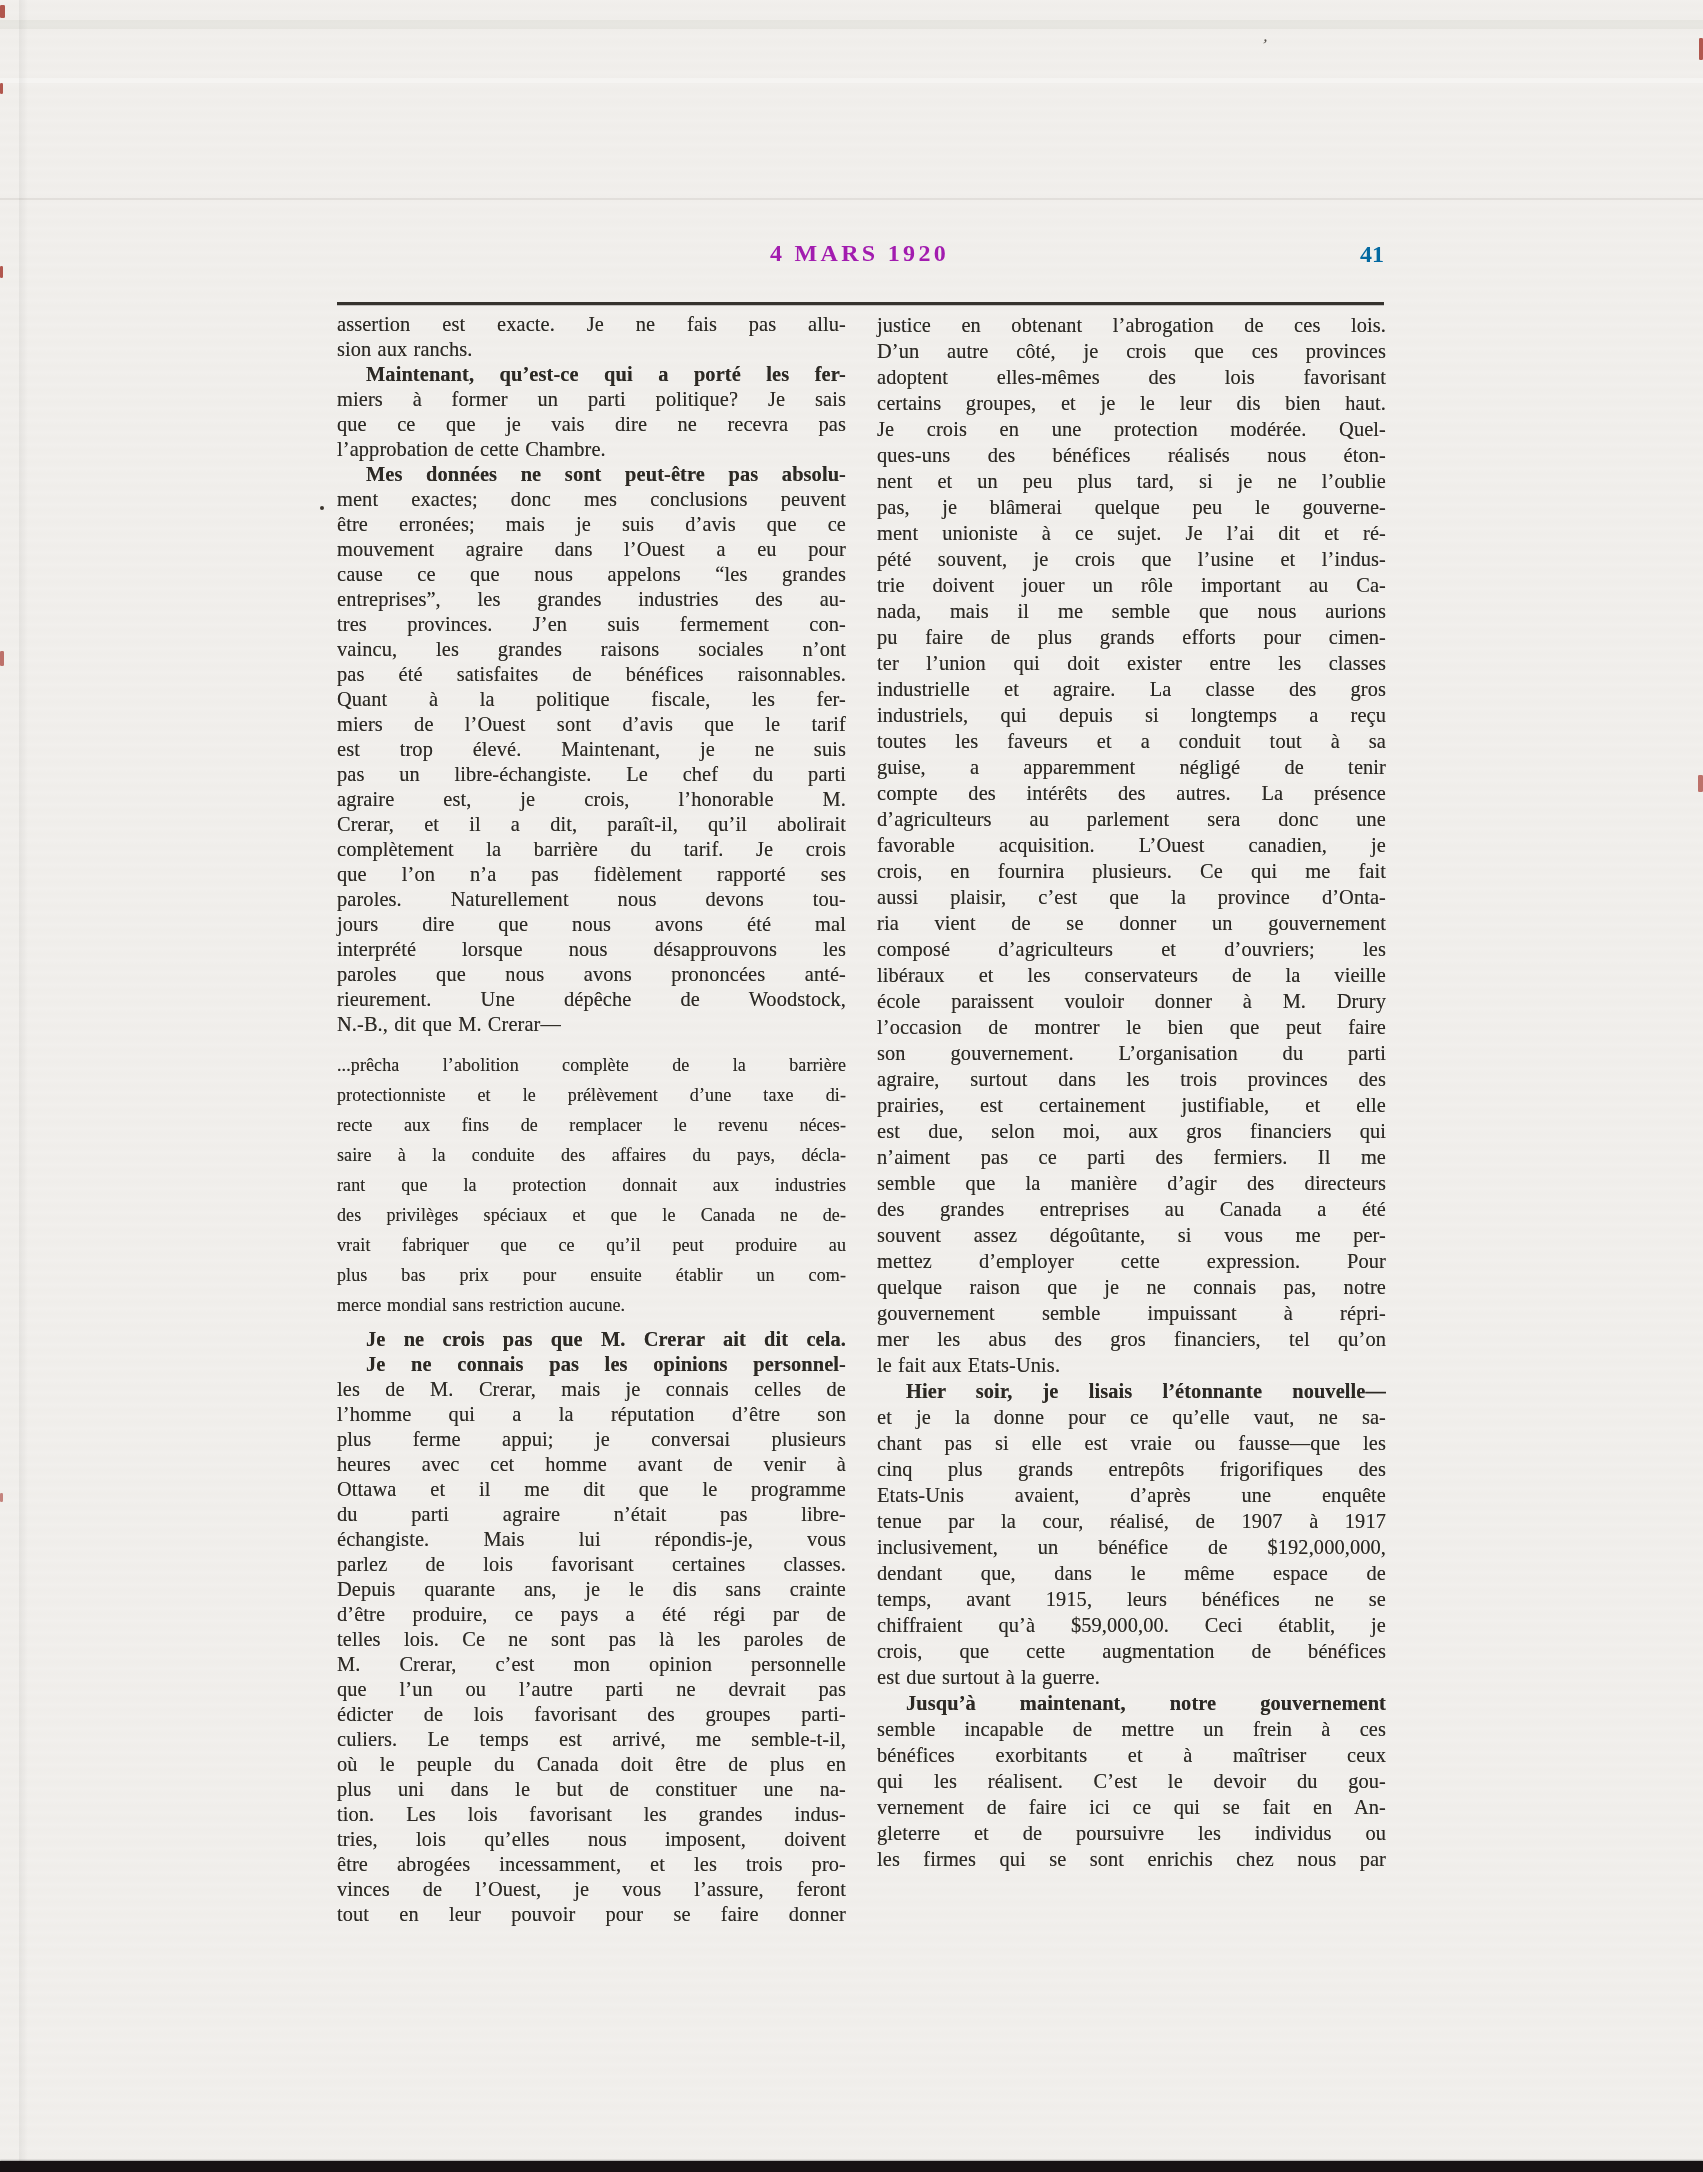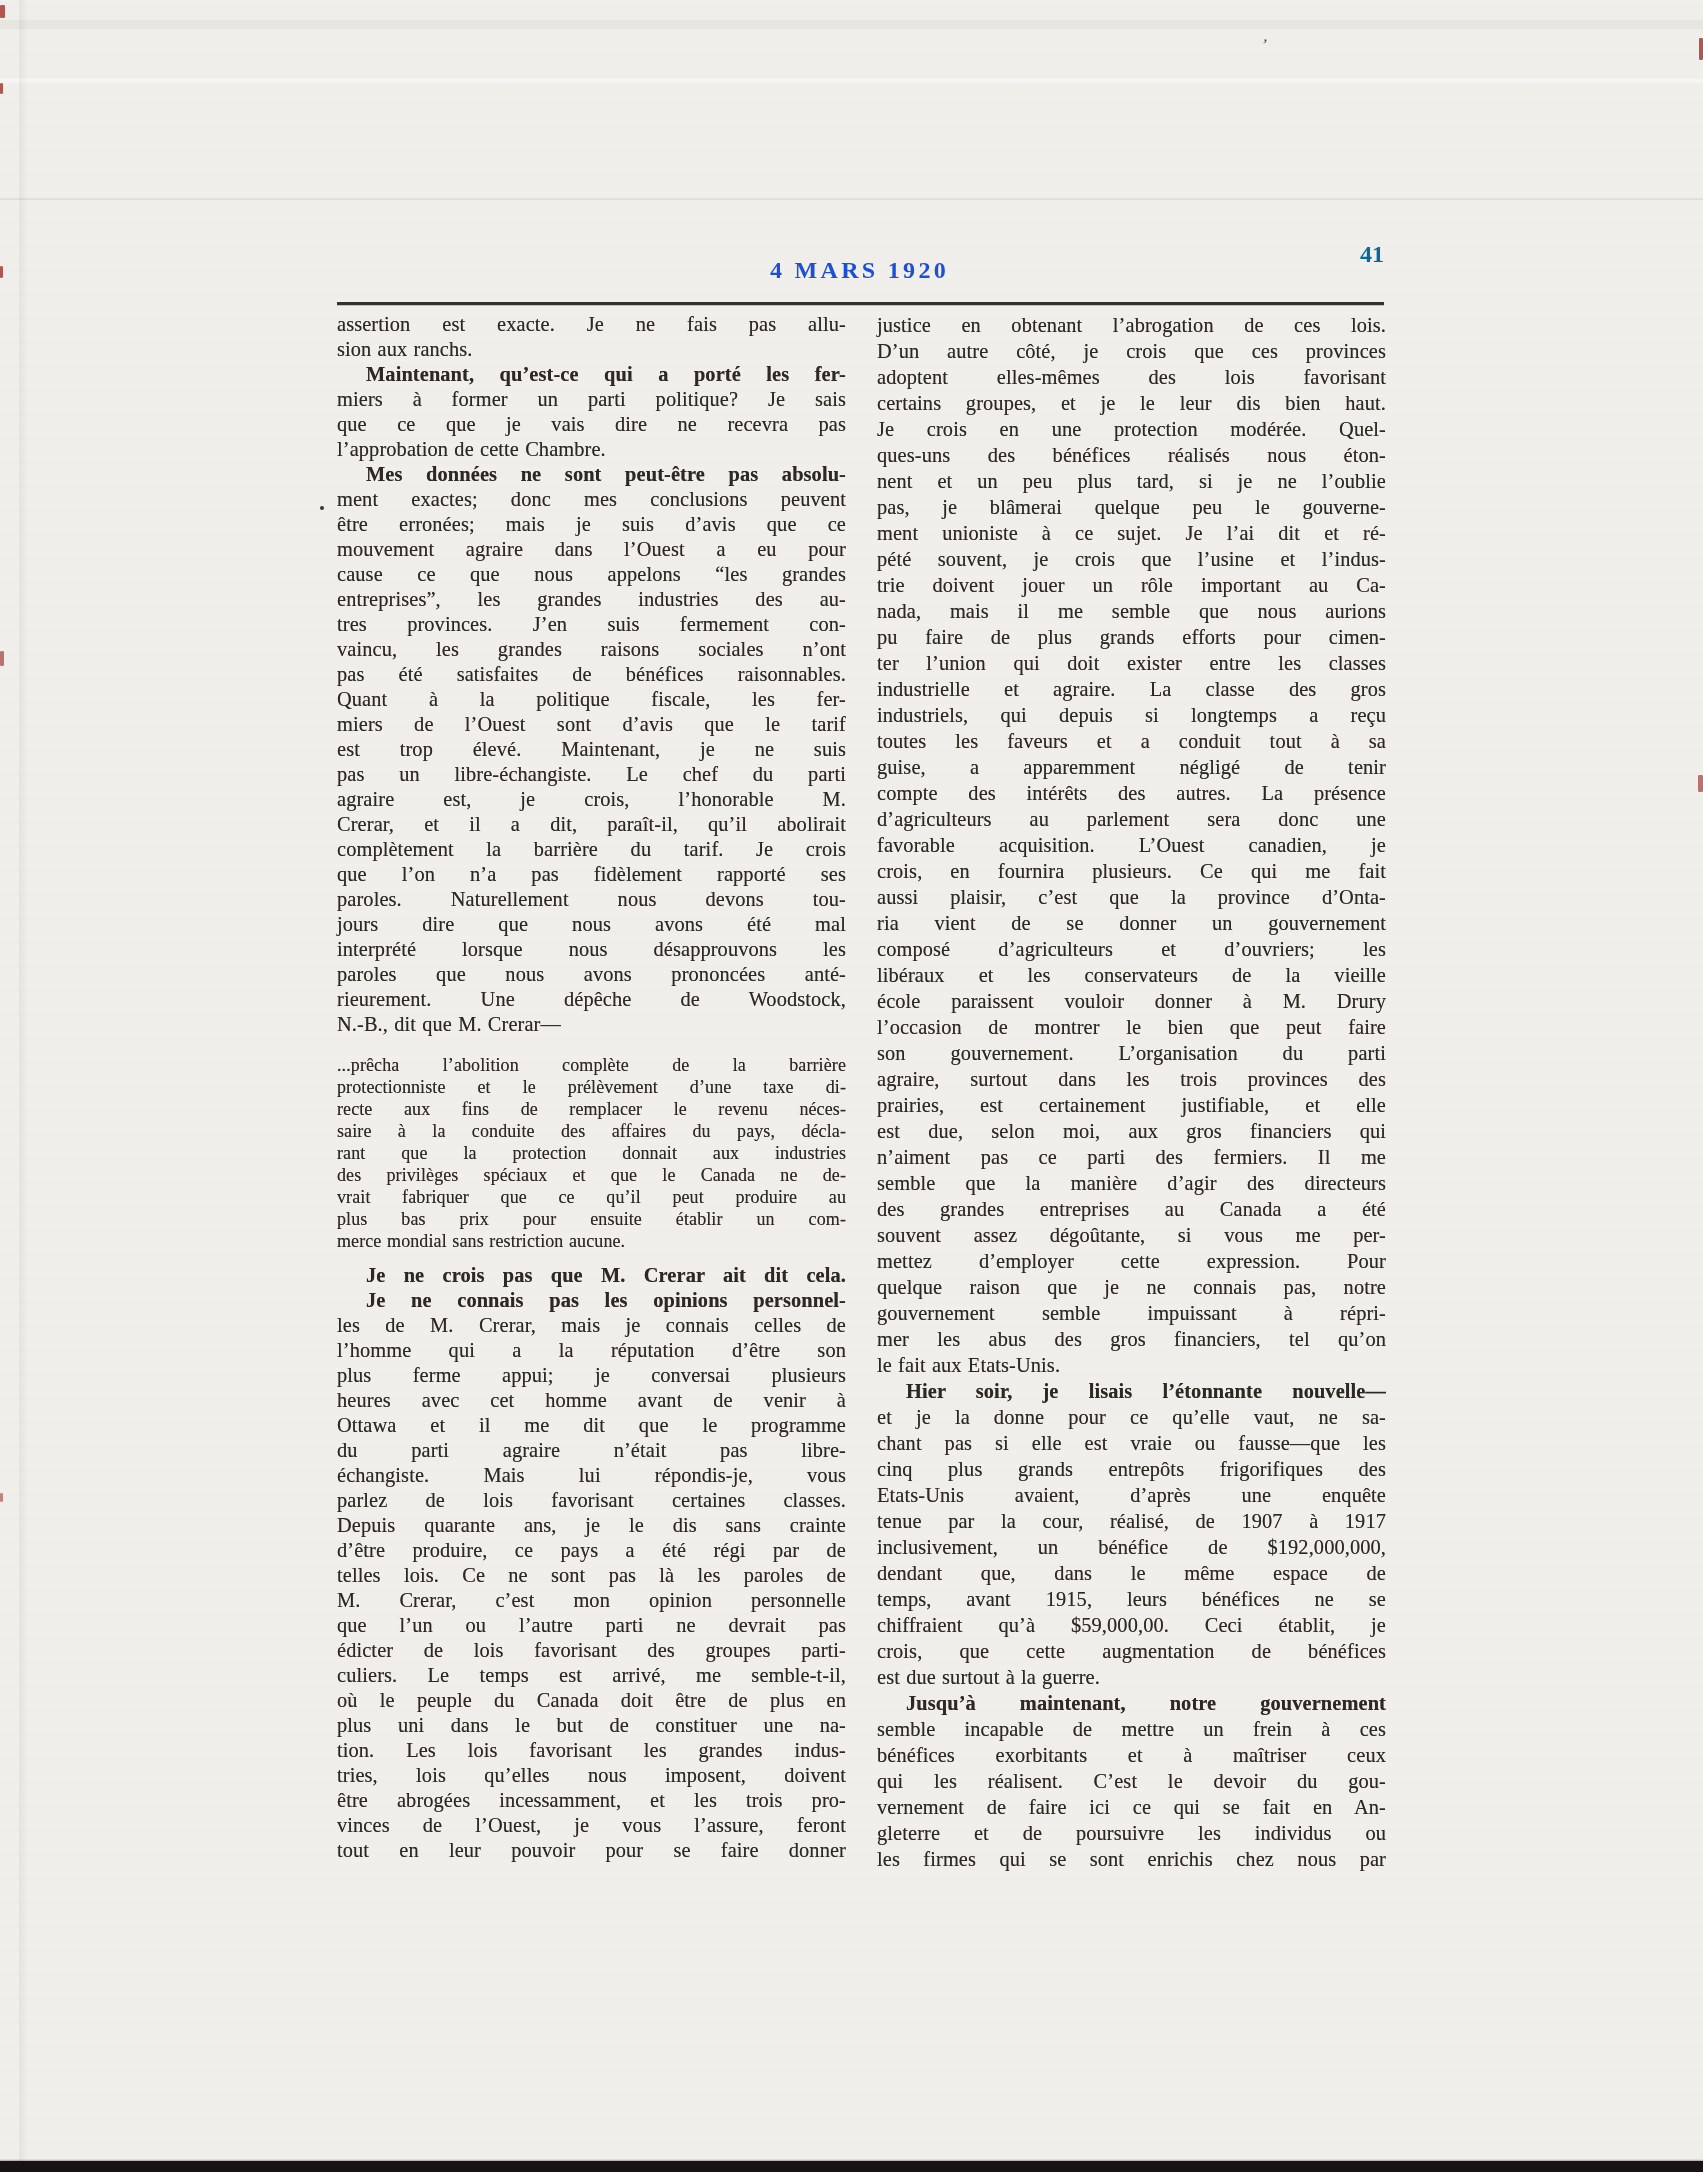--- a/index.html
+++ b/index.html
@@ -42,27 +42,27 @@
     position: absolute;
     top: 0; left: 18.5px;
     width: 9.2px; height: 100%;
     background: linear-gradient(90deg, rgba(0,0,0,0.05), rgba(0,0,0,0));
     pointer-events: none;
   }
 
   .header-date {
     position: absolute;
     left: 337px;
-    top: 257px;
+    top: 240px;
     width: 1045px;
     text-align: center;
     font-size: 24px;
     font-weight: bold;
     letter-spacing: 3.3px;
-    color: #1d4ed8;
+    color: #a21caf;
   }
   .page-num {
     position: absolute;
     top: 241px;
     left: 1325px;
     width: 59px;
     text-align: right;
     font-size: 24px;
     font-weight: bold;
     color: #0369a1;
@@ -93,20 +93,21 @@
     word-spacing: 1px;
     letter-spacing: 0.1px;
     text-shadow: 0 0 0.5px rgba(44,41,36,0.55);
   }
   .col-right .line { line-height: 26px; }
   .line.end { text-align-last: left; }
   .line.ind { text-indent: 29px; font-weight: bold; }
   .line.small {
     font-size: 18px;
     line-height: 22px;
+    margin-top: 8px;
   }
 
   
   .bottom-bar {
     position: absolute;
     left: 0; bottom: 0;
     width: 100%; height: 11.2px;
     background: #18121 4;
     background: #181214;
     box-shadow: 0 -1.3px 1.3px rgba(24,18,20,0.35);

